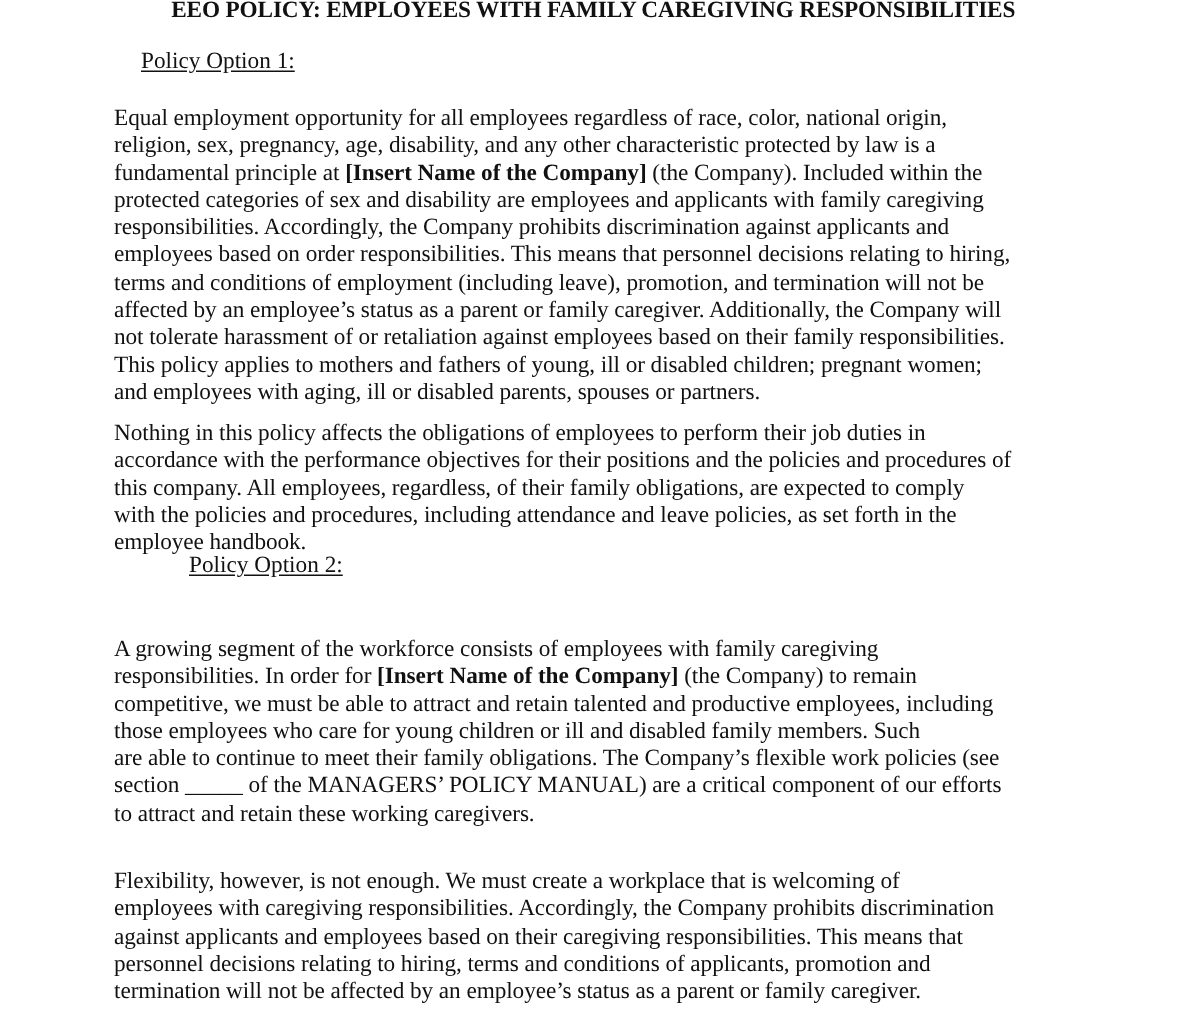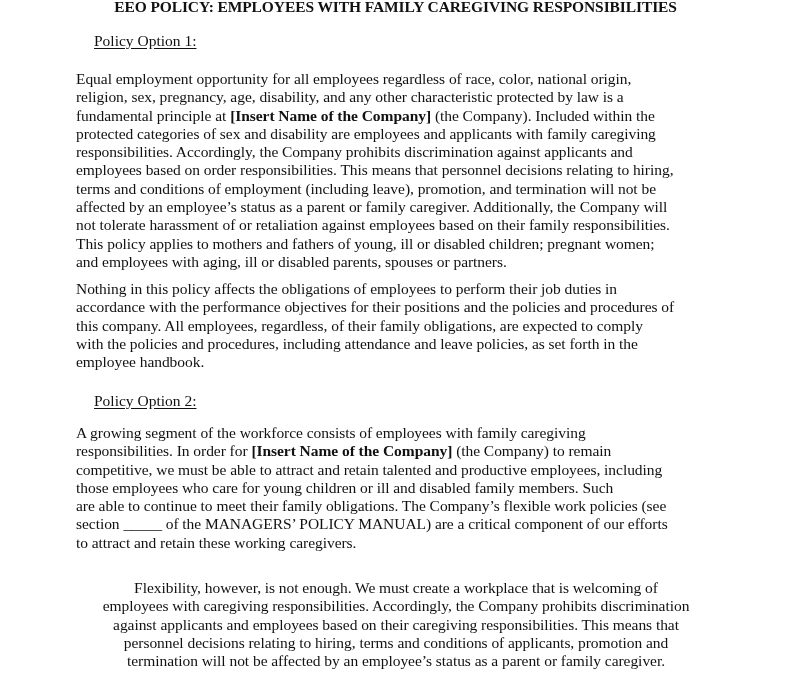--- a/index.html
+++ b/index.html
@@ -82,33 +82,33 @@
   </div>
 
   <div class="para" style="top:280px;">
     <span class="line"><span>Nothing in this policy affects the obligations of employees to perform their job duties in</span></span>
     <span class="line"><span>accordance with the performance objectives for their positions and the policies and procedures of</span></span>
     <span class="line"><span>this company.  All employees, regardless, of their family obligations, are expected to comply</span></span>
     <span class="line"><span>with the policies and procedures, including attendance and leave policies, as set forth in the</span></span>
     <span class="line"><span>employee handbook.</span></span>
   </div>
 
-  <div class="section-heading" style="top:392px;">Policy Option 2:</div>
+  <div class="section-heading" style="top:368px;margin-left:32px;">Policy Option 2:</div>
 
   <div class="para" style="top:424px;">
     <span class="line"><span>A growing segment of the workforce consists of employees with family caregiving</span></span>
     <span class="line"><span>responsibilities.  In order for </span><b>[Insert Name of the Company]</b><span> (the Company) to remain</span></span>
     <span class="line"><span>competitive, we must be able to attract and retain talented and productive employees, including</span></span>
     <span class="line"><span>those employees who care for young children or ill and disabled family members.  Such</span></span>
     <span class="line"><span>are able to continue to meet their family obligations.  The Company’s flexible work policies (see</span></span>
     <span class="line"><span>section _____ of the MANAGERS’ POLICY MANUAL) are a critical component of our efforts</span></span>
     <span class="line"><span>to attract and retain these working caregivers.</span></span>
   </div>
 
-  <div class="para" style="top:579px;text-align:center;">
+  <div class="para" style="top:579px;">
     <span class="line"><span>Flexibility, however, is not enough.  We must create a workplace that is welcoming of</span></span>
     <span class="line"><span>employees with caregiving responsibilities.  Accordingly, the Company prohibits discrimination</span></span>
     <span class="line"><span>against applicants and employees based on their caregiving responsibilities.  This means that</span></span>
     <span class="line"><span>personnel decisions relating to hiring, terms and conditions of applicants, promotion and</span></span>
     <span class="line"><span>termination will not be affected by an employee’s status as a parent or family caregiver.</span></span>
   </div>
 
 </div>
 
 </body></html>

